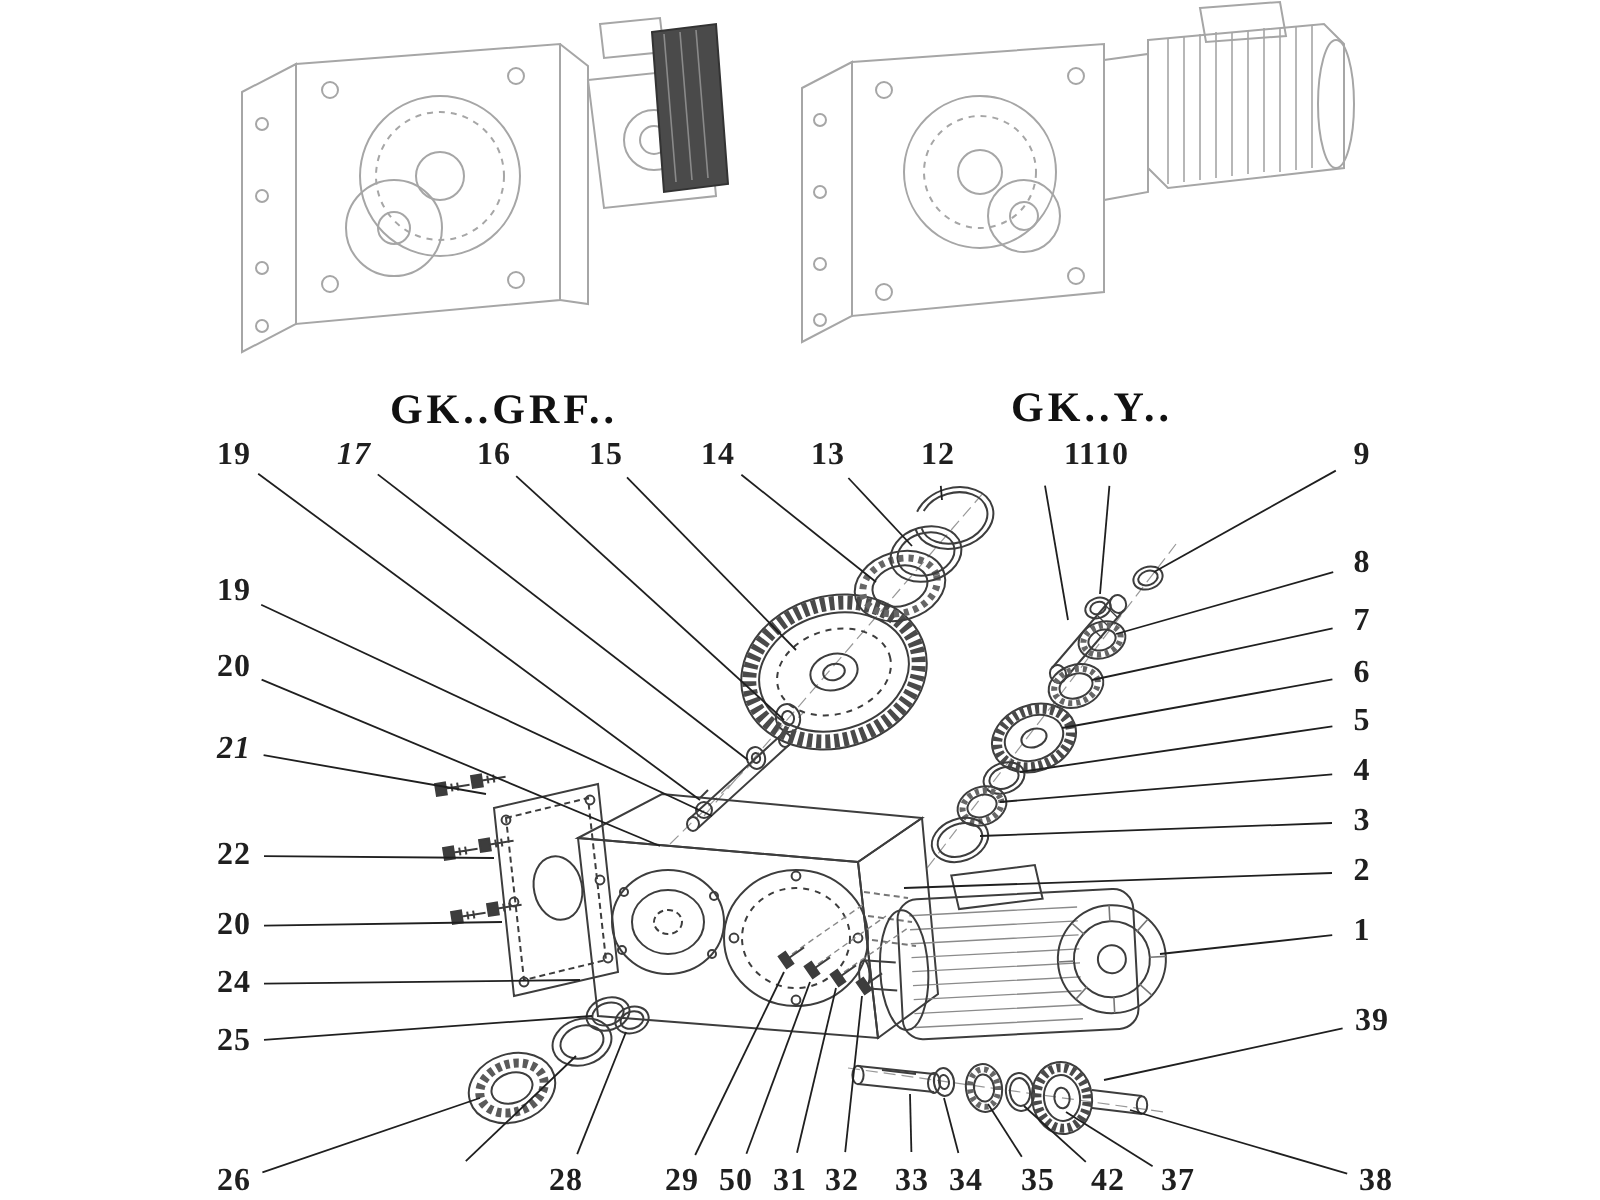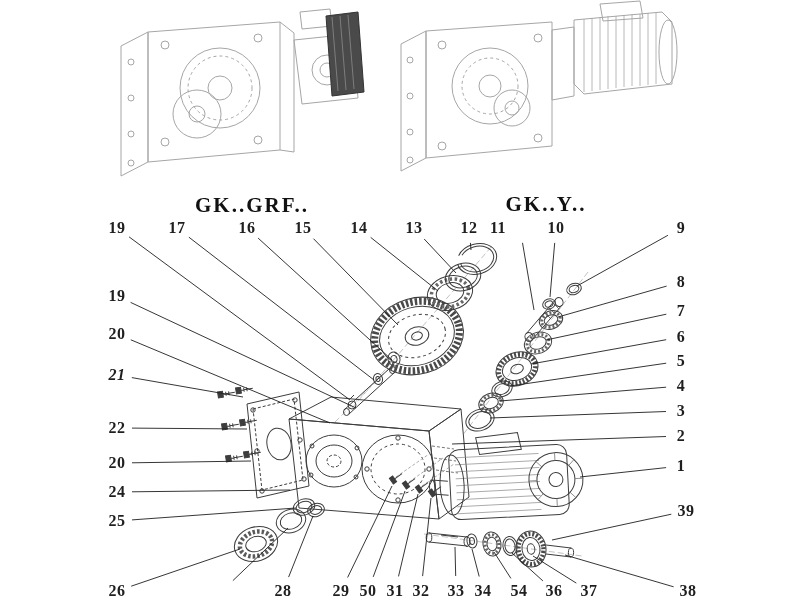--- a/index.html
+++ b/index.html
@@ -366,27 +366,27 @@
         <line x1="576.3" y1="583.1" x2="533" y2="556"></line>
         <line x1="673.6" y1="586.8" x2="565" y2="555"></line>
       </g>
   </svg>
 
   <div class="model-label" style="left:252px;top:205px">GK..GRF..</div>
   <div class="model-label" style="left:546px;top:204px">GK..Y..</div>
 
   <div id="callouts">
       <span class="callout" style="left: 117px; top: 228px;">19</span>
-      <span class="callout" style="left: 177px; top: 228px;">17</span>
+      <span class="callout" style="left: 177px; top: 228px; font-style: italic;">17</span>
       <span class="callout" style="left: 247px; top: 228px;">16</span>
       <span class="callout" style="left: 303px; top: 228px;">15</span>
       <span class="callout" style="left: 359px; top: 228px;">14</span>
       <span class="callout" style="left: 414px; top: 228px;">13</span>
       <span class="callout" style="left: 469px; top: 228px;">12</span>
-      <span class="callout" style="left: 498px; top: 228px;">11</span>
+      <span class="callout" style="left: 540px; top: 228px;">11</span>
       <span class="callout" style="left: 556px; top: 228px;">10</span>
       <span class="callout" style="left: 681px; top: 228px;">9</span>
       <span class="callout" style="left: 681px; top: 282px;">8</span>
       <span class="callout" style="left: 681px; top: 311px;">7</span>
       <span class="callout" style="left: 681px; top: 337px;">6</span>
       <span class="callout" style="left: 681px; top: 361px;">5</span>
       <span class="callout" style="left: 681px; top: 386px;">4</span>
       <span class="callout" style="left: 681px; top: 411px;">3</span>
       <span class="callout" style="left: 681px; top: 436px;">2</span>
       <span class="callout" style="left: 681px; top: 466px;">1</span>
@@ -400,18 +400,18 @@
       <span class="callout" style="left: 117px; top: 521px; text-align: right;">25</span>
       <span class="callout" style="left: 117px; top: 591px;">26</span>
       <span class="callout" style="left: 222px; top: 591px; margin-top: 41px;">27</span>
       <span class="callout" style="left: 283px; top: 591px;">28</span>
       <span class="callout" style="left: 341px; top: 591px;">29</span>
       <span class="callout" style="left: 368px; top: 591px;">50</span>
       <span class="callout" style="left: 395px; top: 591px;">31</span>
       <span class="callout" style="left: 421px; top: 591px;">32</span>
       <span class="callout" style="left: 456px; top: 591px;">33</span>
       <span class="callout" style="left: 483px; top: 591px;">34</span>
-      <span class="callout" style="left: 519px; top: 591px;">54</span>
-      <span class="callout" style="left: 554px; top: 591px;">36</span>
+      <span class="callout" style="left: 519px; top: 591px;">35</span>
+      <span class="callout" style="left: 554px; top: 591px;">42</span>
       <span class="callout" style="left: 589px; top: 591px;">37</span>
       <span class="callout" style="left: 688px; top: 591px; font-family: Liberation Serif, serif;">38</span>
     </div>
 </div>
 
 </body></html>

